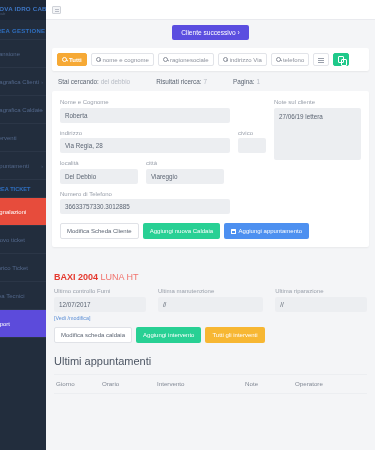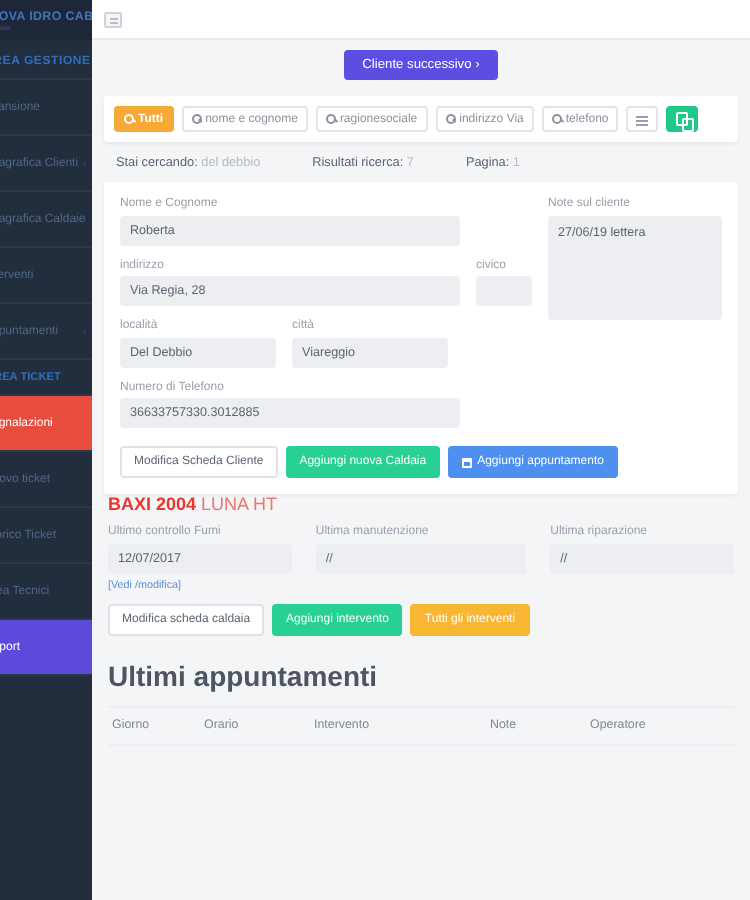--- a/index.html
+++ b/index.html
@@ -309,45 +309,44 @@
     content: "";
     position: absolute;
     left: -1px; right: -1px; top: 0.7px;
     height: 1px;
     background: currentColor;
   }
 
   
   .boiler-title {
     font-size: 9px;
-    padding: 0 8px 6px 8px;
+    padding: 25px 8px 6px 8px;
     white-space: nowrap;
   }
   .boiler-title b { color: #e5392f; font-weight: bold; }
   .boiler-title span { color: #f0736d; }
   .boilergrid { display: flex; gap: 12px; padding: 0 8px; }
   .boilercol { display: flex; flex-direction: column; }
   .w-b1 { width: 96px; }
   .w-b2 { width: 110px; }
   .w-b3 { width: 96px; }
   .linklike {
     font-size: 5.4px;
     color: #5b8fd6;
     margin-top: -4px;
     margin-bottom: 4px;
     cursor: pointer;
     white-space: nowrap;
   }
 
   
   .appt-title {
-    font-size: 14px;
+    font-size: 11px;
     color: #4c5563;
     padding: 12px 8px 7px 8px;
-    font-weight: bold;
   }
   table.appt {
     width: calc(100% - 16px);
     margin: 0 8px;
     border-collapse: collapse;
     font-size: 6.2px;
   }
   table.appt th {
     text-align: left;
     color: #818894;

